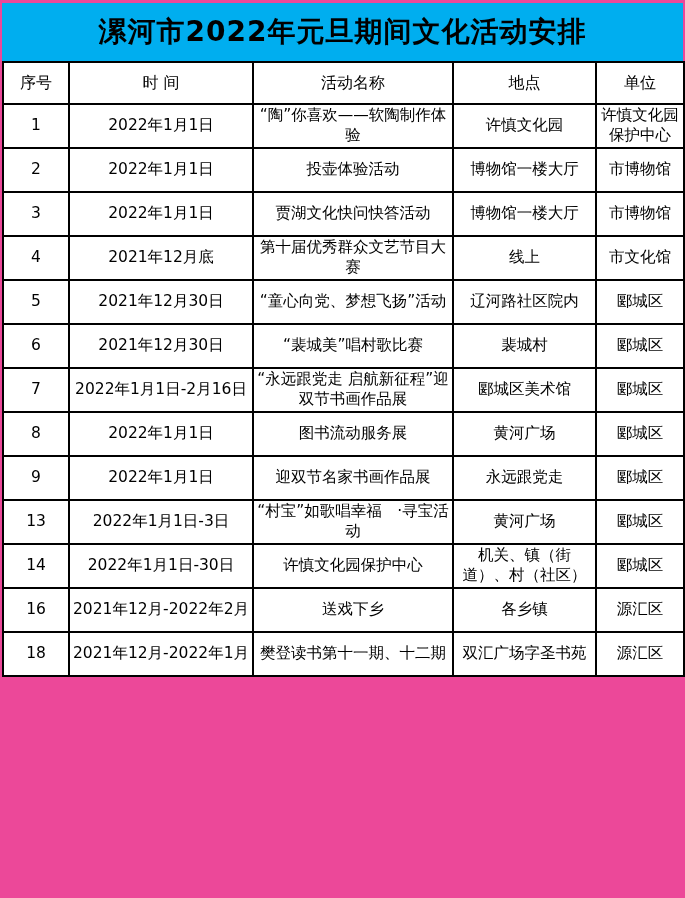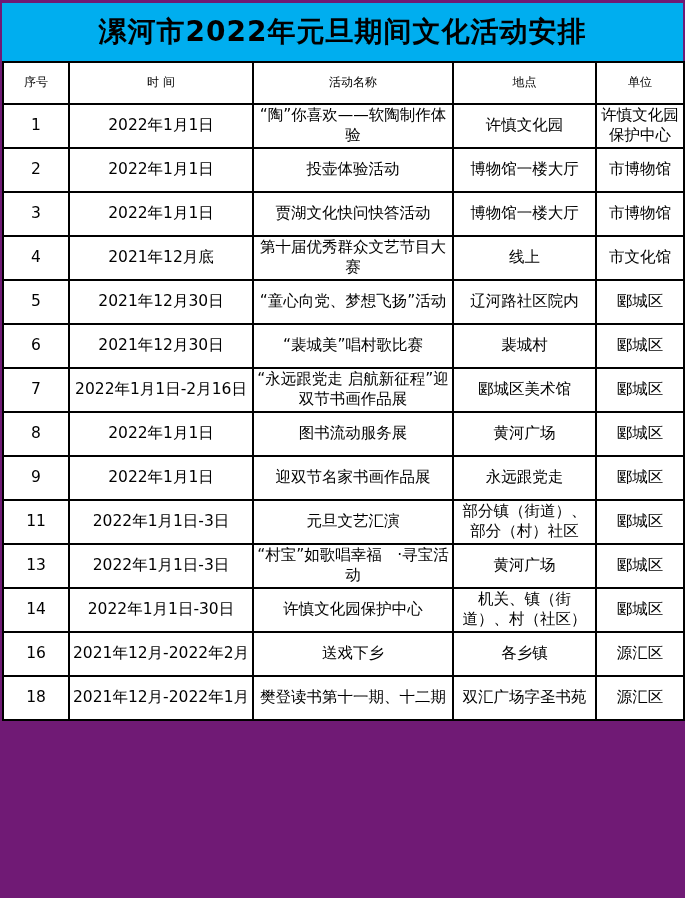--- a/index.html
+++ b/index.html
@@ -5,21 +5,21 @@
   html, body {
     margin: 0;
     padding: 0;
     background: #ffffff;
     width: 685px;
     font-family: "DejaVu Sans", "Liberation Sans", sans-serif;
   }
   .page {
     width: 685px;
     height: 898px;
-    background: #701a75;
+    background: #ec4899;
     box-sizing: border-box;
     padding: 3px 2px 0 2px;
   }
   .title-banner {
     height: 58px;
     background: #00AEEF;
     display: flex;
     align-items: center;
     justify-content: center;
   }
@@ -44,21 +44,21 @@
     vertical-align: middle;
     padding: 0 2px;
     color: #000000;
     font-size: 15.5px;
     line-height: 1.28;
     overflow: hidden;
   }
   table.schedule thead th {
     height: 40px;
     font-weight: normal;
-    font-size: 12px;
+    font-size: 16px;
     margin-left: 28px;
   }
   table.schedule tbody tr {
     height: 44px;
   }
   col.c-index    { width: 66px;  }
   col.c-time     { width: 184px; }
   col.c-activity { width: 200px; }
   col.c-location { width: 143px; }
   col.c-unit     { width: 88px;  }
@@ -156,27 +156,20 @@
 
   <tr>
     <td>9</td>
     <td>2022年1月1日</td>
     <td>迎双节名家书画作品展</td>
     <td>永远跟党走</td>
     <td>郾城区</td>
   </tr>
 
 
-  <tr>
-    <td>11</td>
-    <td>2022年1月1日-3日</td>
-    <td>元旦文艺汇演</td>
-    <td>部分镇（街道）、部分（村）社区</td>
-    <td>郾城区</td>
-  </tr>
 
 
   <tr>
     <td>13</td>
     <td>2022年1月1日-3日</td>
     <td>“村宝”如歌唱幸福　·寻宝活动</td>
     <td>黄河广场</td>
     <td>郾城区</td>
   </tr>
 

